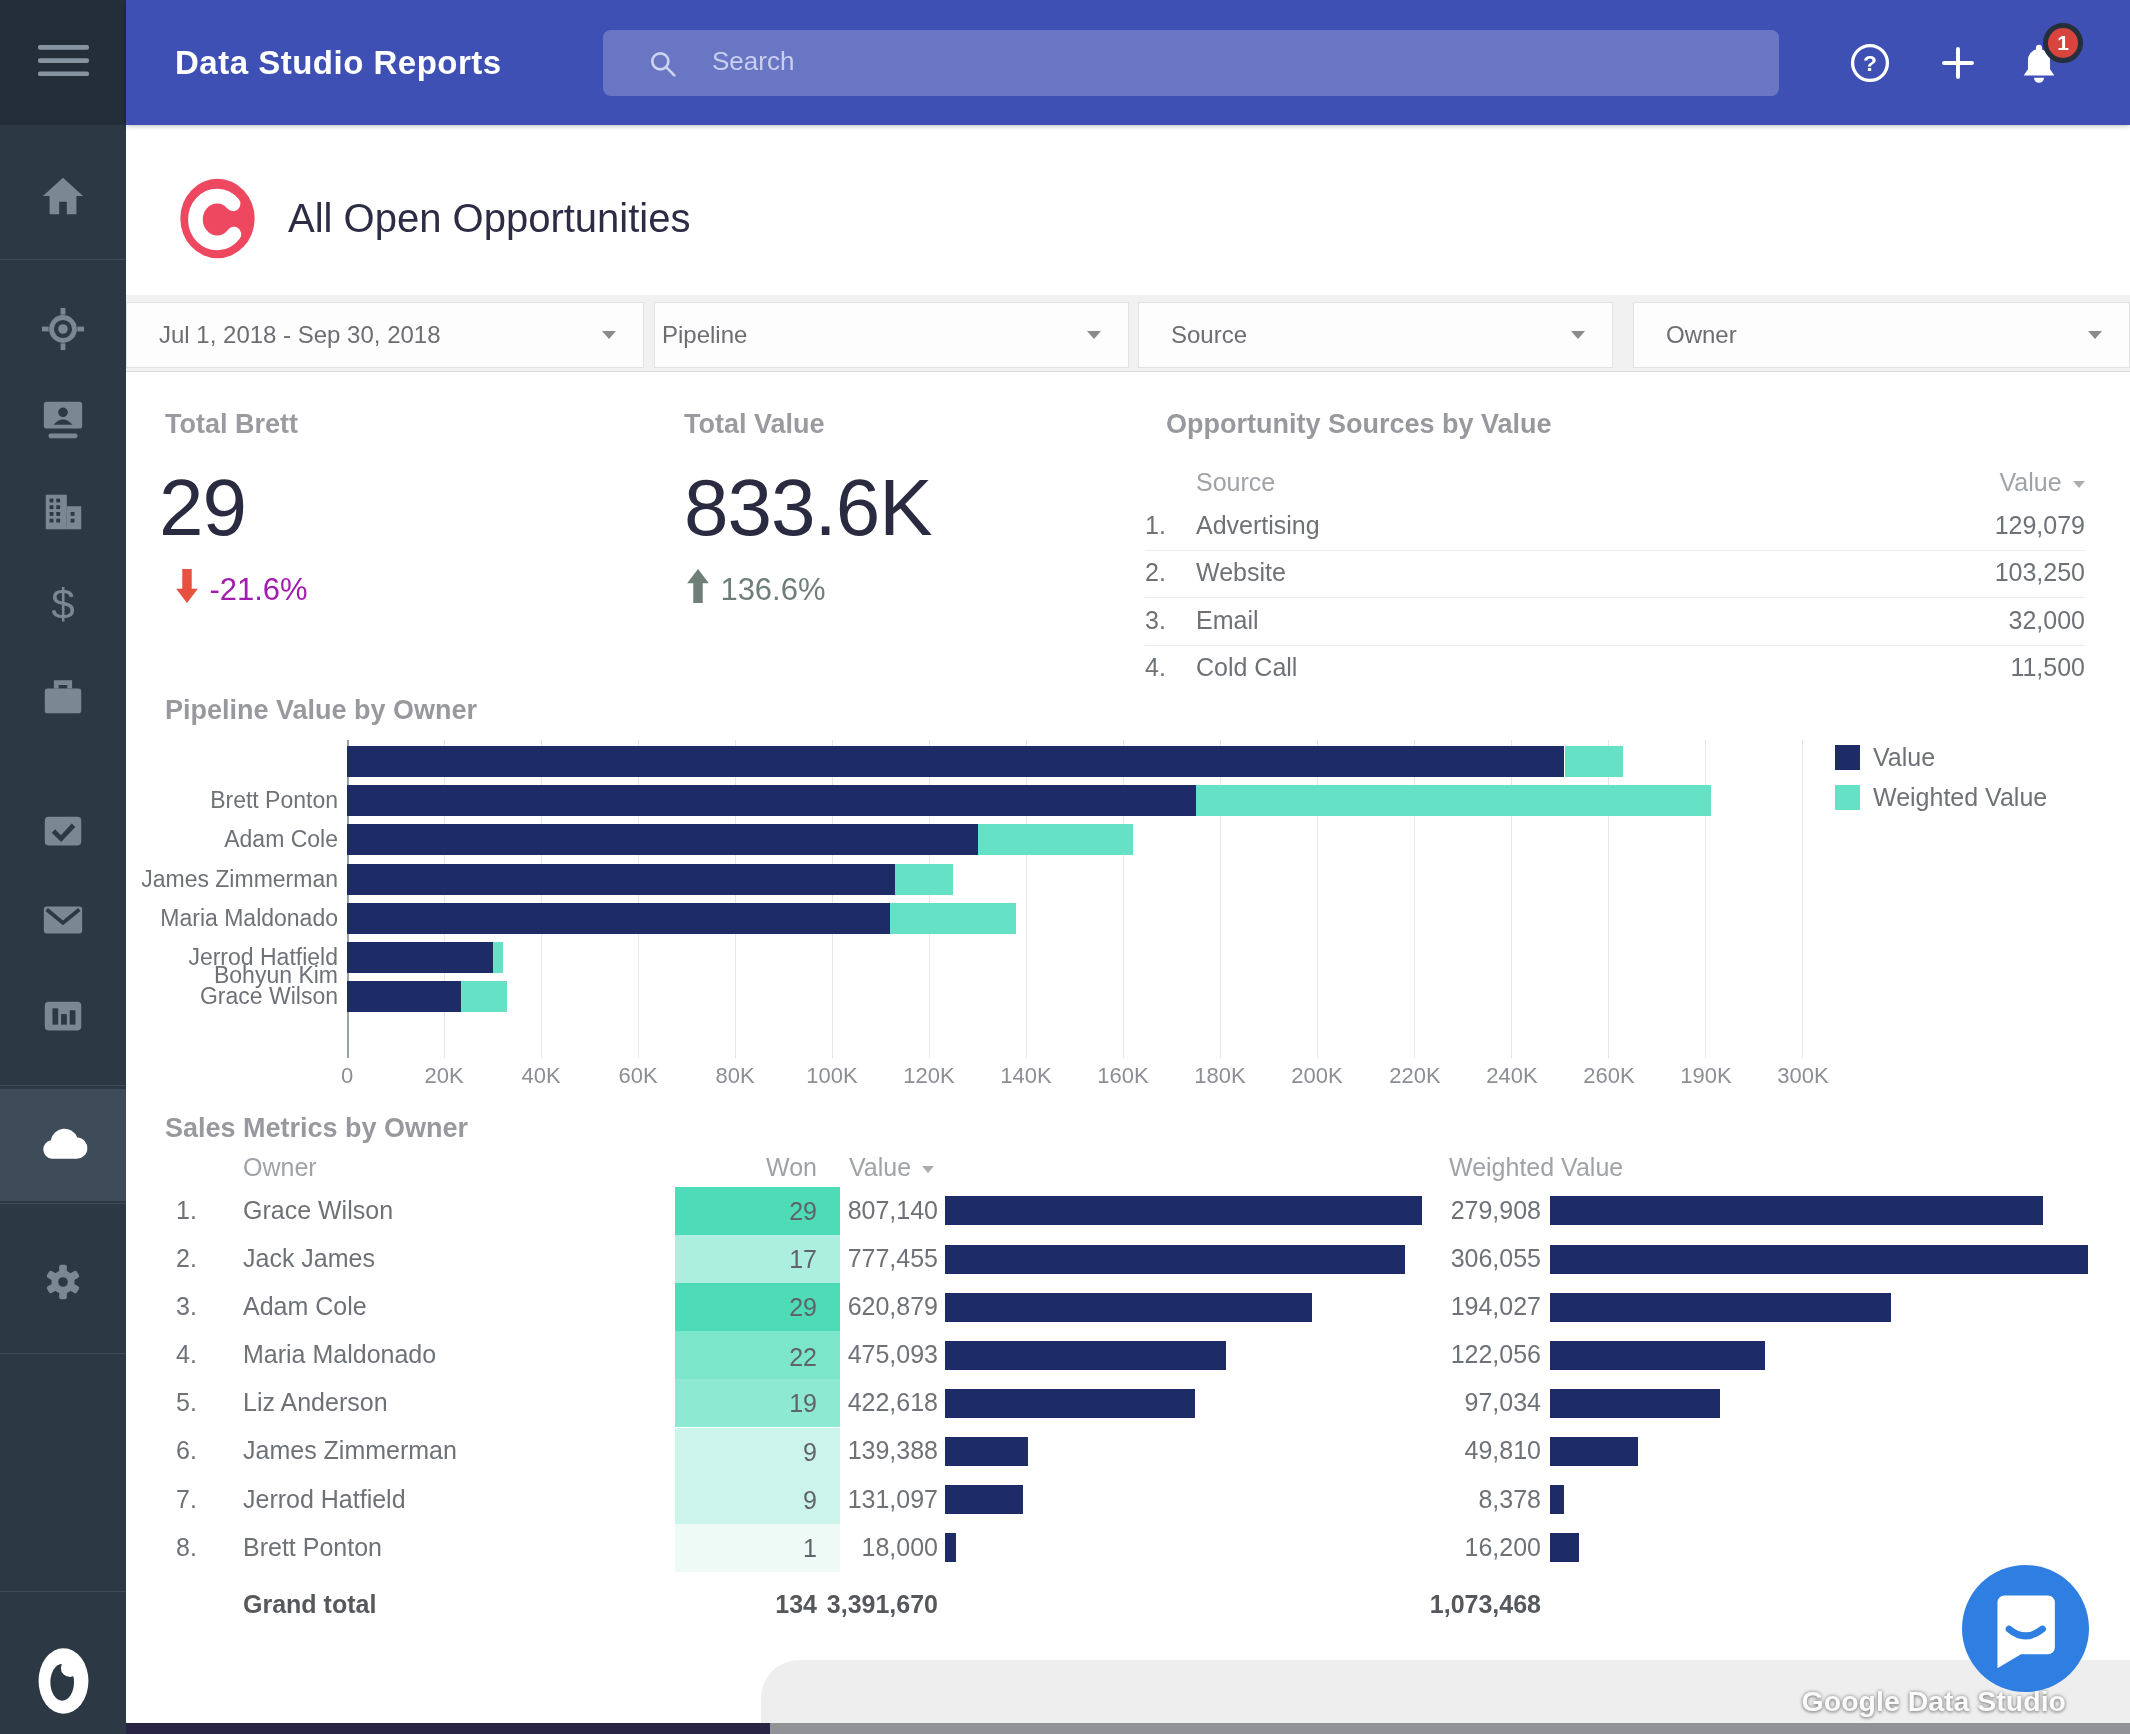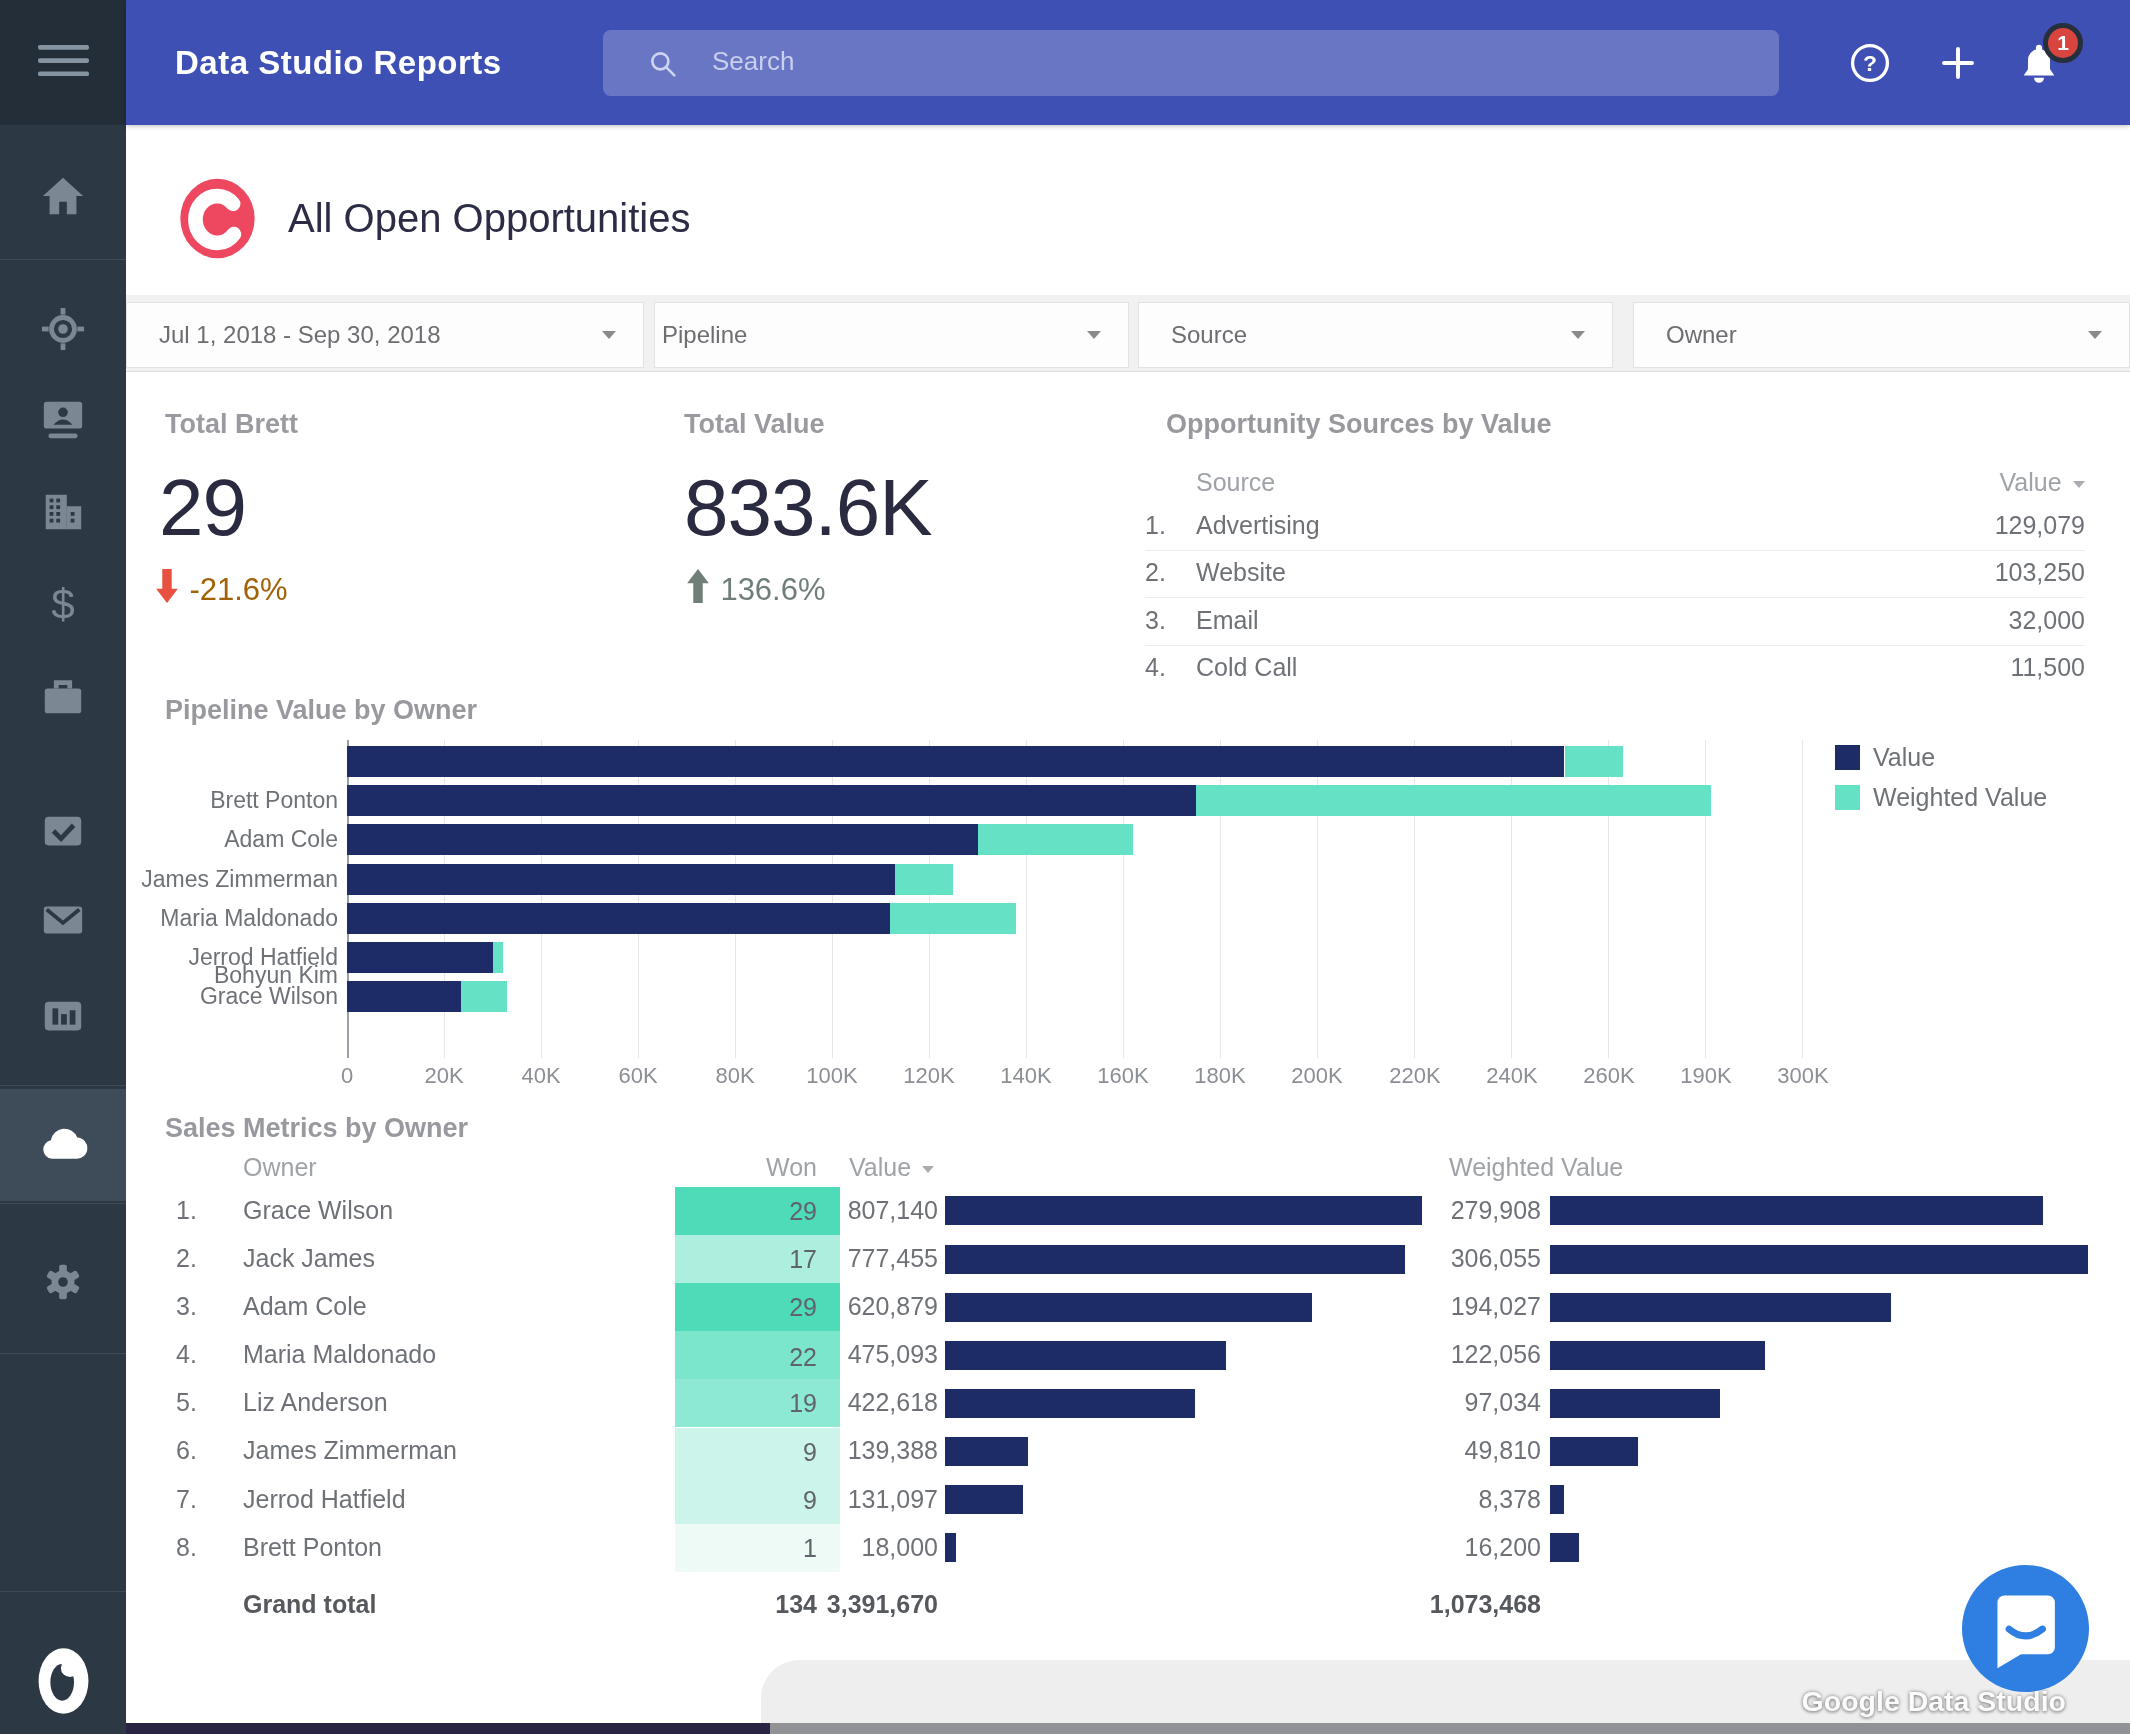--- a/index.html
+++ b/index.html
@@ -227,21 +227,21 @@
         <path d="M33 15.5 a12.5 13.5 0 1 0 0.5 17.5" stroke="#fff" stroke-width="8.5" fill="none" stroke-linecap="round"></path>
       </svg>
   </div>
   <div class="abs" id="report-title">All Open Opportunities</div>
 
   <div class="abs" id="filter-bar"></div>
   <div id="filters"></div>
 
   <div class="abs kpi-label" style="left:165px;top:409px;">Total Brett</div>
   <div class="abs kpi-value" style="left:159px;top:462px;">29</div>
-  <div class="abs kpi-delta" style="left:156px;top:569px;color:#a16207;justify-content:space-between;">
+  <div class="abs kpi-delta" style="left:176px;top:569px;color:#a21caf;justify-content:space-between;">
     <span><svg width="22" height="34" viewBox="0 0 23 36">
           <path d="M11.5 36 L0 21 H6.5 V0 H16.5 V21 H23 Z" fill="#e8503f"></path>
         </svg></span>
     <span>-21.6%</span>
   </div>
 
   <div class="abs kpi-label" style="left:684px;top:409px;">Total Value</div>
   <div class="abs kpi-value" style="left:684px;top:462px;">833.6K</div>
   <div class="abs kpi-delta" style="left:687px;top:569px;color:#6f7f78;">
     <span><svg width="22" height="34" viewBox="0 0 23 36">

